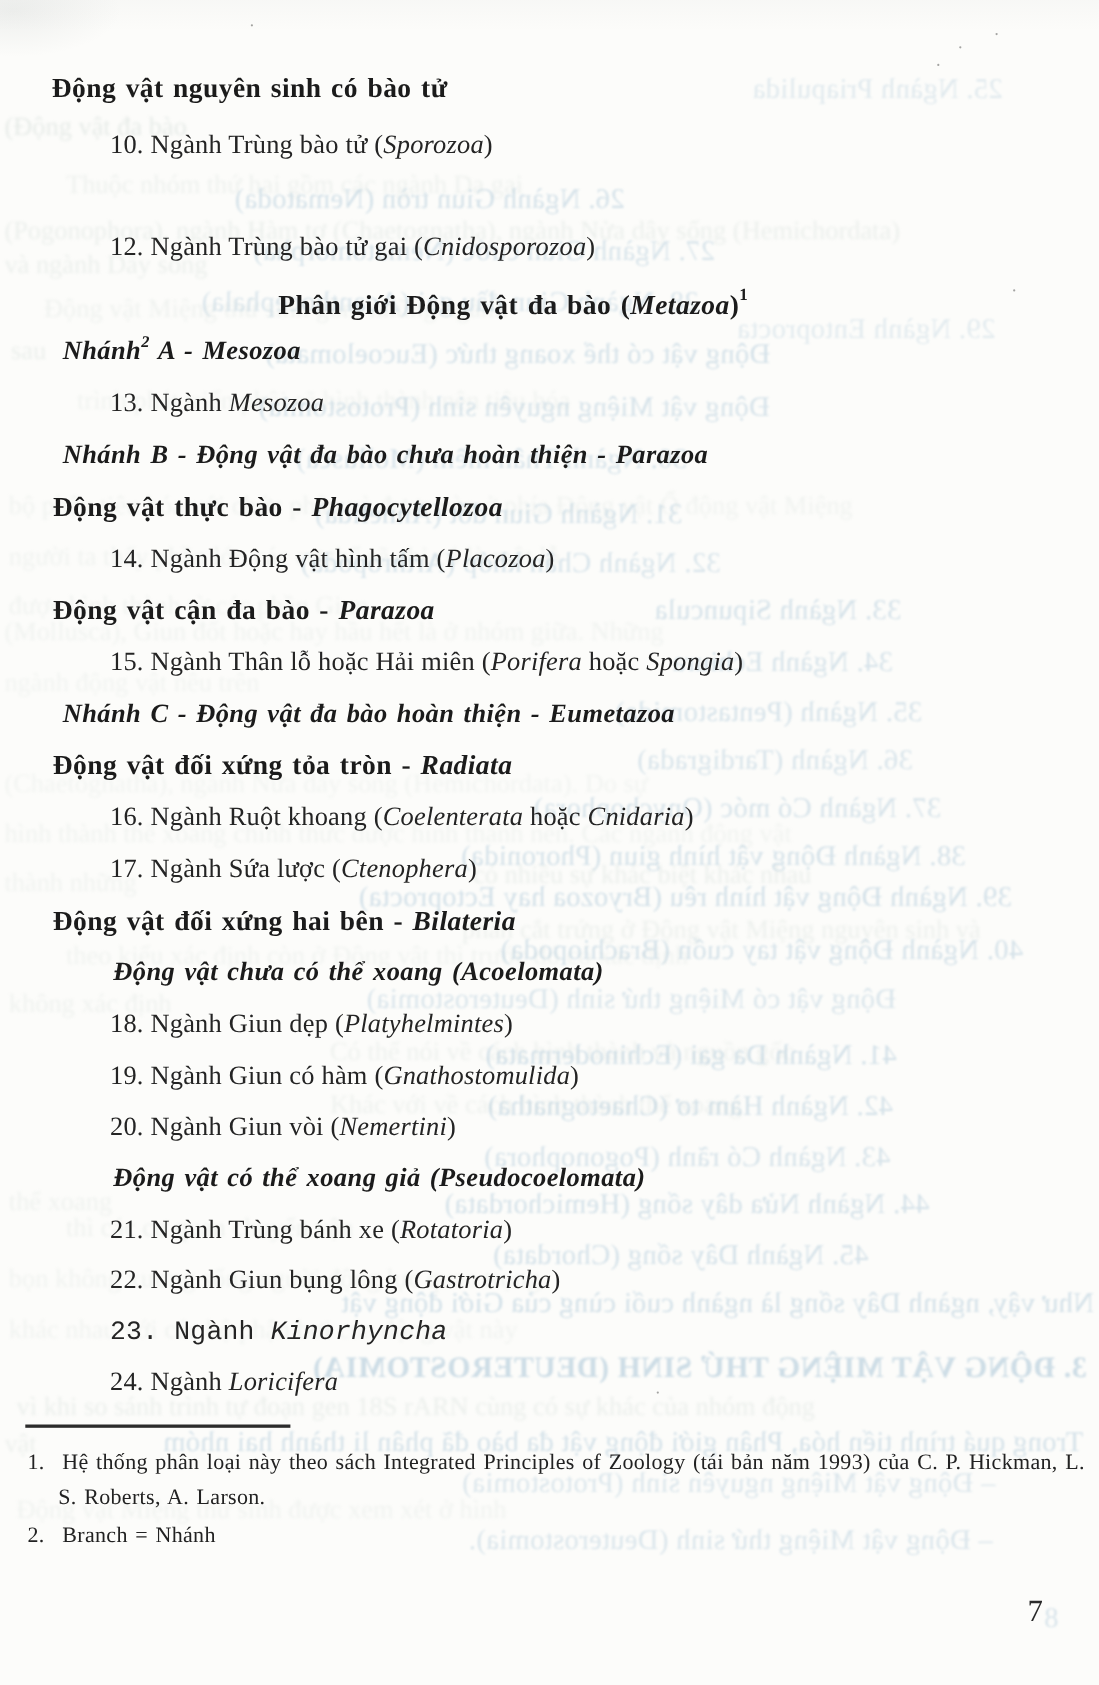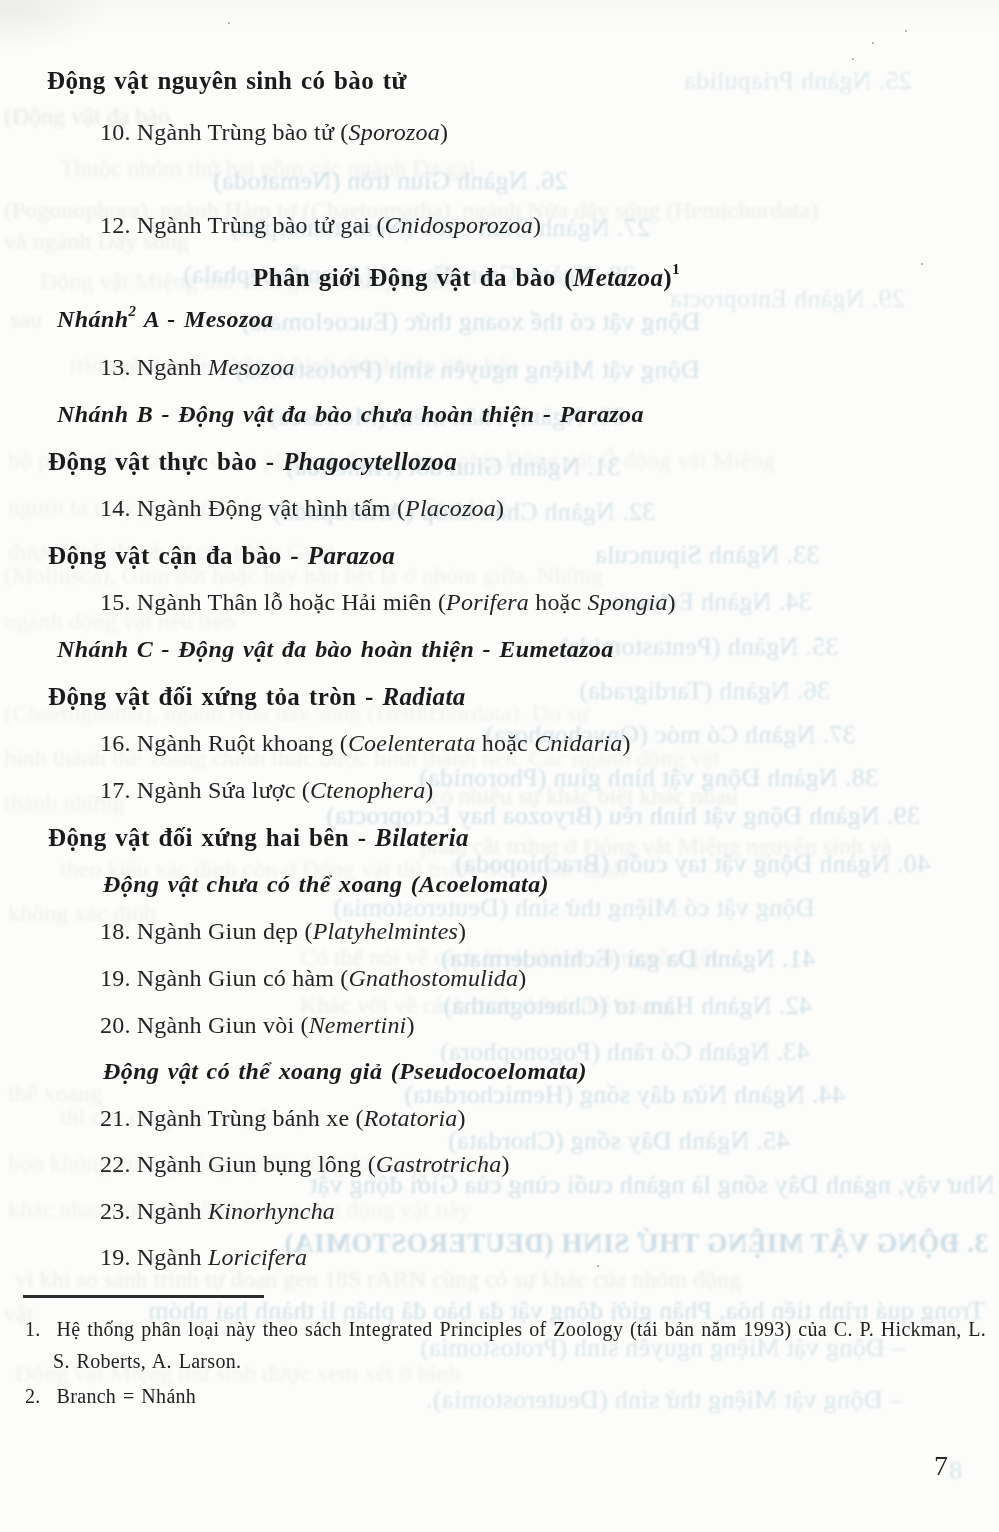--- a/index.html
+++ b/index.html
@@ -106,22 +106,22 @@
     <div class="line" style="top: 730px; left: 100px;"><span>16. Ngành Ruột khoang (</span><span class="i">Coelenterata</span><span> hoặc </span><span class="i">Cnidaria</span><span>)</span></div>
     <div class="line" style="top: 777px; left: 100px;"><span>17. Ngành Sứa lược (</span><span class="i">Ctenophera</span><span>)</span></div>
     <div class="line h" style="top: 824px; left: 48px;"><span>Động vật đối xứng hai bên - </span><span class="i">Bilateria</span></div>
     <div class="line hi" style="top: 871px; left: 103px;"><span>Động vật chưa có thể xoang (Acoelomata)</span></div>
     <div class="line" style="top: 918px; left: 100px;"><span>18. Ngành Giun dẹp (</span><span class="i">Platyhelmintes</span><span>)</span></div>
     <div class="line" style="top: 965px; left: 100px;"><span>19. Ngành Giun có hàm (</span><span class="i">Gnathostomulida</span><span>)</span></div>
     <div class="line" style="top: 1012px; left: 100px;"><span>20. Ngành Giun vòi (</span><span class="i">Nemertini</span><span>)</span></div>
     <div class="line hi" style="top: 1058px; left: 103px;"><span>Động vật có thể xoang giả (Pseudocoelomata)</span></div>
     <div class="line" style="top: 1105px; left: 100px;"><span>21. Ngành Trùng bánh xe (</span><span class="i">Rotatoria</span><span>)</span></div>
     <div class="line" style="top: 1151px; left: 100px;"><span>22. Ngành Giun bụng lông (</span><span class="i">Gastrotricha</span><span>)</span></div>
-    <div class="line" style="top: 1198px; left: 100px;"><span>23. Ngành </span><span class="i">Kinorhyncha</span></div>
-    <div class="line" style="top: 1244px; left: 100px;"><span>19. Ngành </span><span class="i">Loricifera</span></div>
+    <div class="line" style="top: 1198px; left: 100px; font-family: Liberation Mono, monospace;"><span>23. Ngành </span><span class="i">Kinorhyncha</span></div>
+    <div class="line" style="top: 1244px; left: 100px;"><span>24. Ngành </span><span class="i">Loricifera</span></div>
     <div class="line fn" style="top: 1318px; left: 25px;"><span>1.</span><span style="margin-left: 16px;">Hệ thống phân loại này theo sách Integrated Principles of Zoology (tái bản năm 1993) của C. P. Hickman, L.</span></div>
     <div class="line fn" style="top: 1350px; left: 53px;"><span>S. Roberts, A. Larson.</span></div>
     <div class="line fn" style="top: 1385px; left: 25px;"><span>2.</span><span style="margin-left: 16px;">Branch = Nhánh</span></div>
     <div class="speck" style="left: 228px; top: 22px; width: 2px; height: 2px; opacity: 0.55;"></div>
     <div class="speck" style="left: 852px; top: 58px; width: 2px; height: 2px; opacity: 0.55;"></div>
     <div class="speck" style="left: 905px; top: 30px; width: 2px; height: 2px; opacity: 0.55;"></div>
     <div class="speck" style="left: 872px; top: 42px; width: 2px; height: 2px; opacity: 0.55;"></div>
     <div class="speck" style="left: 921px; top: 263px; width: 2px; height: 2px; opacity: 0.55;"></div>
     <div class="speck" style="left: 597px; top: 1265px; width: 2px; height: 2px; opacity: 0.55;"></div>
   </div>

